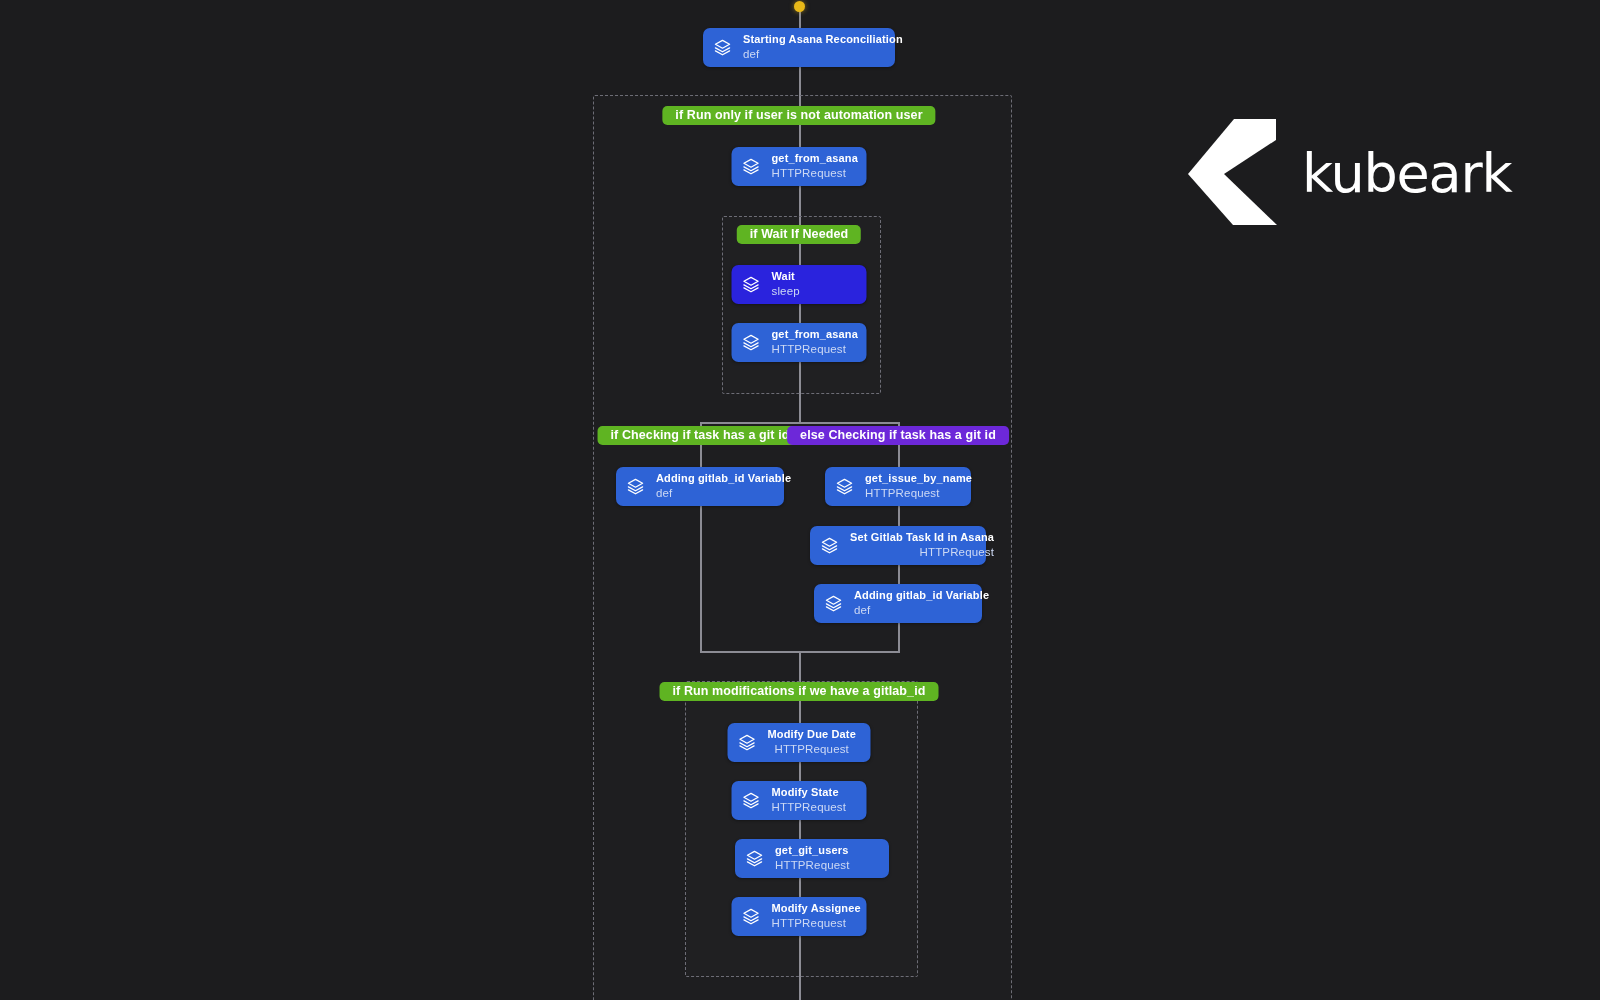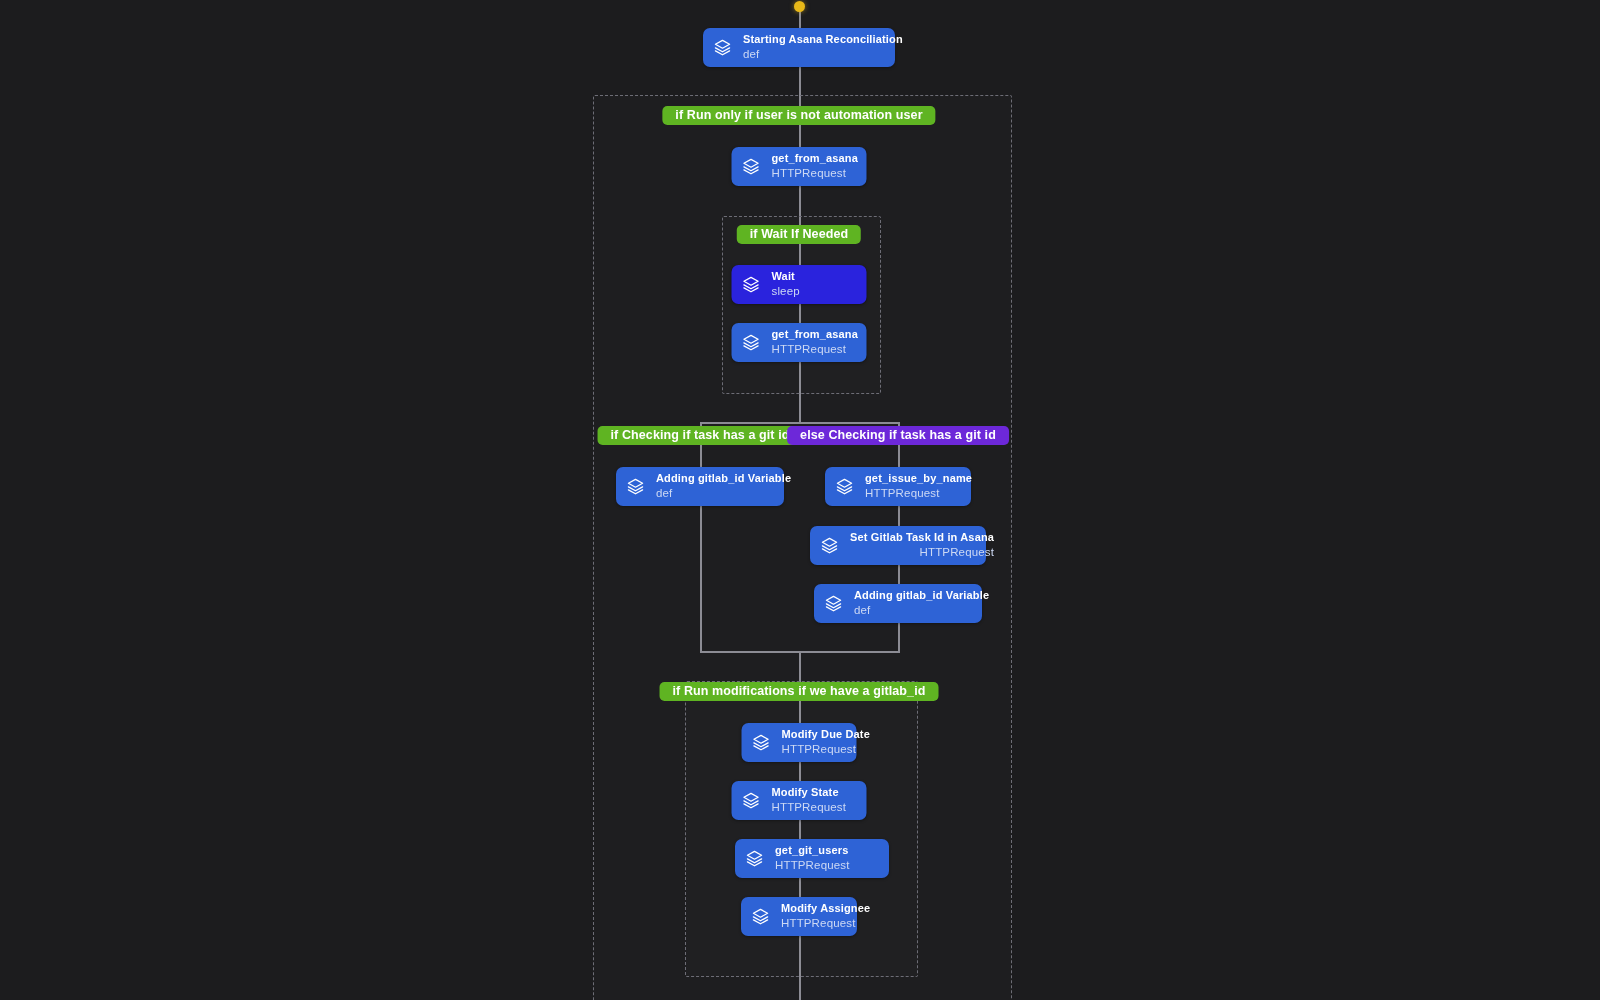--- a/index.html
+++ b/index.html
@@ -273,21 +273,21 @@
       </svg>
     </span>
     <span class="txt">
       <span class="title">Adding gitlab_id Variable</span>
       <span class="subtitle">def</span>
     </span>
   </div>
 
   <div class="pill green" style="left:799px; top:682px;">if Run modifications if we have a gitlab_id</div>
 
-  <div class="node" style="left:799px; top:723px; width:115px;">
+  <div class="node" style="left:799px; top:723px; width:143px;text-align:center;">
     <span class="glyph">
       <svg width="17" height="17" viewBox="0 0 24 24" fill="none" stroke="#ffffff" stroke-width="1.8" stroke-linecap="round" stroke-linejoin="round">
         <polygon points="12 2 22 7.5 12 13 2 7.5 12 2"></polygon>
         <polyline points="2 12.5 12 18 22 12.5"></polyline>
         <polyline points="2 16.8 12 22.3 22 16.8"></polyline>
       </svg>
     </span>
     <span class="txt">
       <span class="title">Modify Due Date</span>
       <span class="subtitle">HTTPRequest</span>
@@ -315,28 +315,38 @@
         <polyline points="2 12.5 12 18 22 12.5"></polyline>
         <polyline points="2 16.8 12 22.3 22 16.8"></polyline>
       </svg>
     </span>
     <span class="txt">
       <span class="title">get_git_users</span>
       <span class="subtitle">HTTPRequest</span>
     </span>
   </div>
 
-  <div class="node" style="left:799px; top:897px; width:116px;">
+  <div class="node" style="left:799px; top:897px; width:135px;">
     <span class="glyph">
       <svg width="17" height="17" viewBox="0 0 24 24" fill="none" stroke="#ffffff" stroke-width="1.8" stroke-linecap="round" stroke-linejoin="round">
         <polygon points="12 2 22 7.5 12 13 2 7.5 12 2"></polygon>
         <polyline points="2 12.5 12 18 22 12.5"></polyline>
         <polyline points="2 16.8 12 22.3 22 16.8"></polyline>
       </svg>
     </span>
     <span class="txt">
       <span class="title">Modify Assignee</span>
       <span class="subtitle">HTTPRequest</span>
     </span>
   </div>
 
+  <div id="logo" style="left:1188px; top:118px;">
+    <span class="mark">
+      <svg width="92" height="108" viewBox="0 0 92 108" fill="#ffffff">
+        <polygon points="88,1 88,34 36,58 88,34 88,34"></polygon>
+        <polygon points="88,1 46,1 0,56 36,56 88,22"></polygon>
+        <polygon points="36,56 0,56 45,107 89,107"></polygon>
+      </svg>
+    </span>
+    <span class="wordmark">kubeark</span>
+  </div>
 
 </div>
 
 </body></html>

